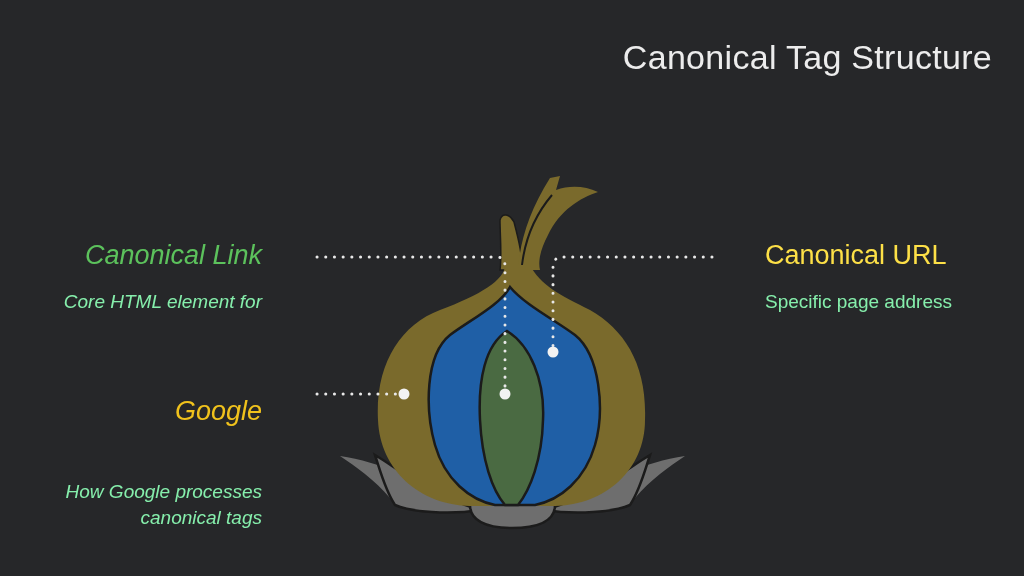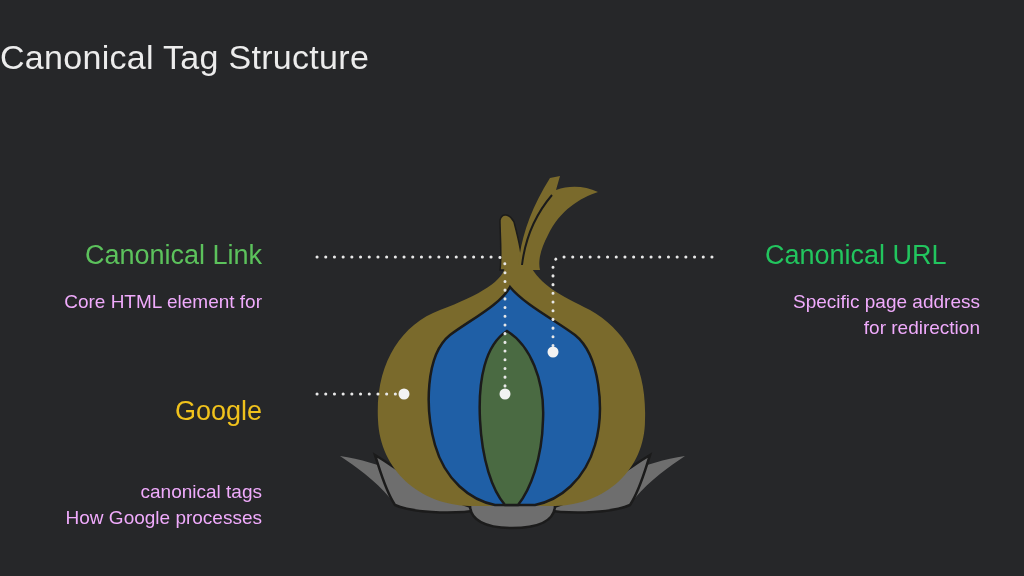--- a/index.html
+++ b/index.html
@@ -4,53 +4,52 @@
 <style>
   html, body { margin: 0; padding: 0; }
   body {
     width: 1024px; height: 576px; overflow: hidden;
     background: #262729;
     font-family: "Liberation Sans", "DejaVu Sans", sans-serif;
     position: relative;
   }
   .title {
     position: absolute; left: 0; top: 38px; width: 992px;
-    text-align: left; color: #ececec; font-size: 34px; letter-spacing: 0.3px;
+    text-align: right; color: #ececec; font-size: 34px; letter-spacing: 0.3px;
   }
   .label {
     position: absolute; font-size: 27px;
   }
   .desc {
-    position: absolute; font-size: 19px; color: #f0abfc; line-height: 26px; margin-left: 28px;
+    position: absolute; font-size: 19px; color: #86efac; line-height: 26px;
   }
-  .right-align { text-align: right; }
+  .right-align { text-align: right; font-style: italic; }
   svg.diagram { position: absolute; left: 0; top: 0; }
 </style>
 </head>
 <body>
 
 <div class="title">Canonical Tag Structure</div>
 
 <div class="label right-align" style="right:762px; top:240px; color:#5cc25c;">Canonical Link</div>
 <div class="desc right-align" style="right:762px; top:289px;">
   <div>Core HTML element for</div>
 </div>
 
 <div class="label right-align" style="right:762px; top:394px; color:#f0c21c; line-height:34px;text-align:right;">
   <div>Google</div>
 </div>
 <div class="desc right-align" style="right:762px; top:479px;">
+  <div>How Google processes</div>
   <div>canonical tags</div>
-  <div>How Google processes</div>
 </div>
 
-<div class="label" style="left:765px; top:240px; color:#22c55e;">Canonical URL</div>
-<div class="desc" style="left:765px; top:289px;text-align:right;">
+<div class="label" style="left:765px; top:240px; color:#fde047;">Canonical URL</div>
+<div class="desc" style="left:765px; top:289px;">
   <div>Specific page address</div>
-  <div>for redirection</div>
 </div>
 
 <svg class="diagram" width="1024" height="576" viewBox="0 0 1024 576">
 
   <g fill="#6e6e6e" stroke="#1b1b1b" stroke-width="2.5">
     <path d="M340 456 C380 462 420 480 470 505 C440 510 400 505 390 498 C375 480 355 466 340 456 Z" stroke="none"></path>
     <path d="M375 455 C400 470 430 495 480 510 C450 515 410 512 395 505 C385 490 380 470 375 455 Z"></path>
     <path d="M685 456 C645 462 605 480 555 505 C585 510 625 505 635 498 C650 480 670 466 685 456 Z" stroke="none"></path>
     <path d="M650 455 C625 470 595 495 545 510 C575 515 615 512 630 505 C640 490 645 470 650 455 Z"></path>
     <path d="M470 505 C480 498 545 498 555 505 C555 520 540 528 512 528 C485 528 470 520 470 505 Z"></path>

